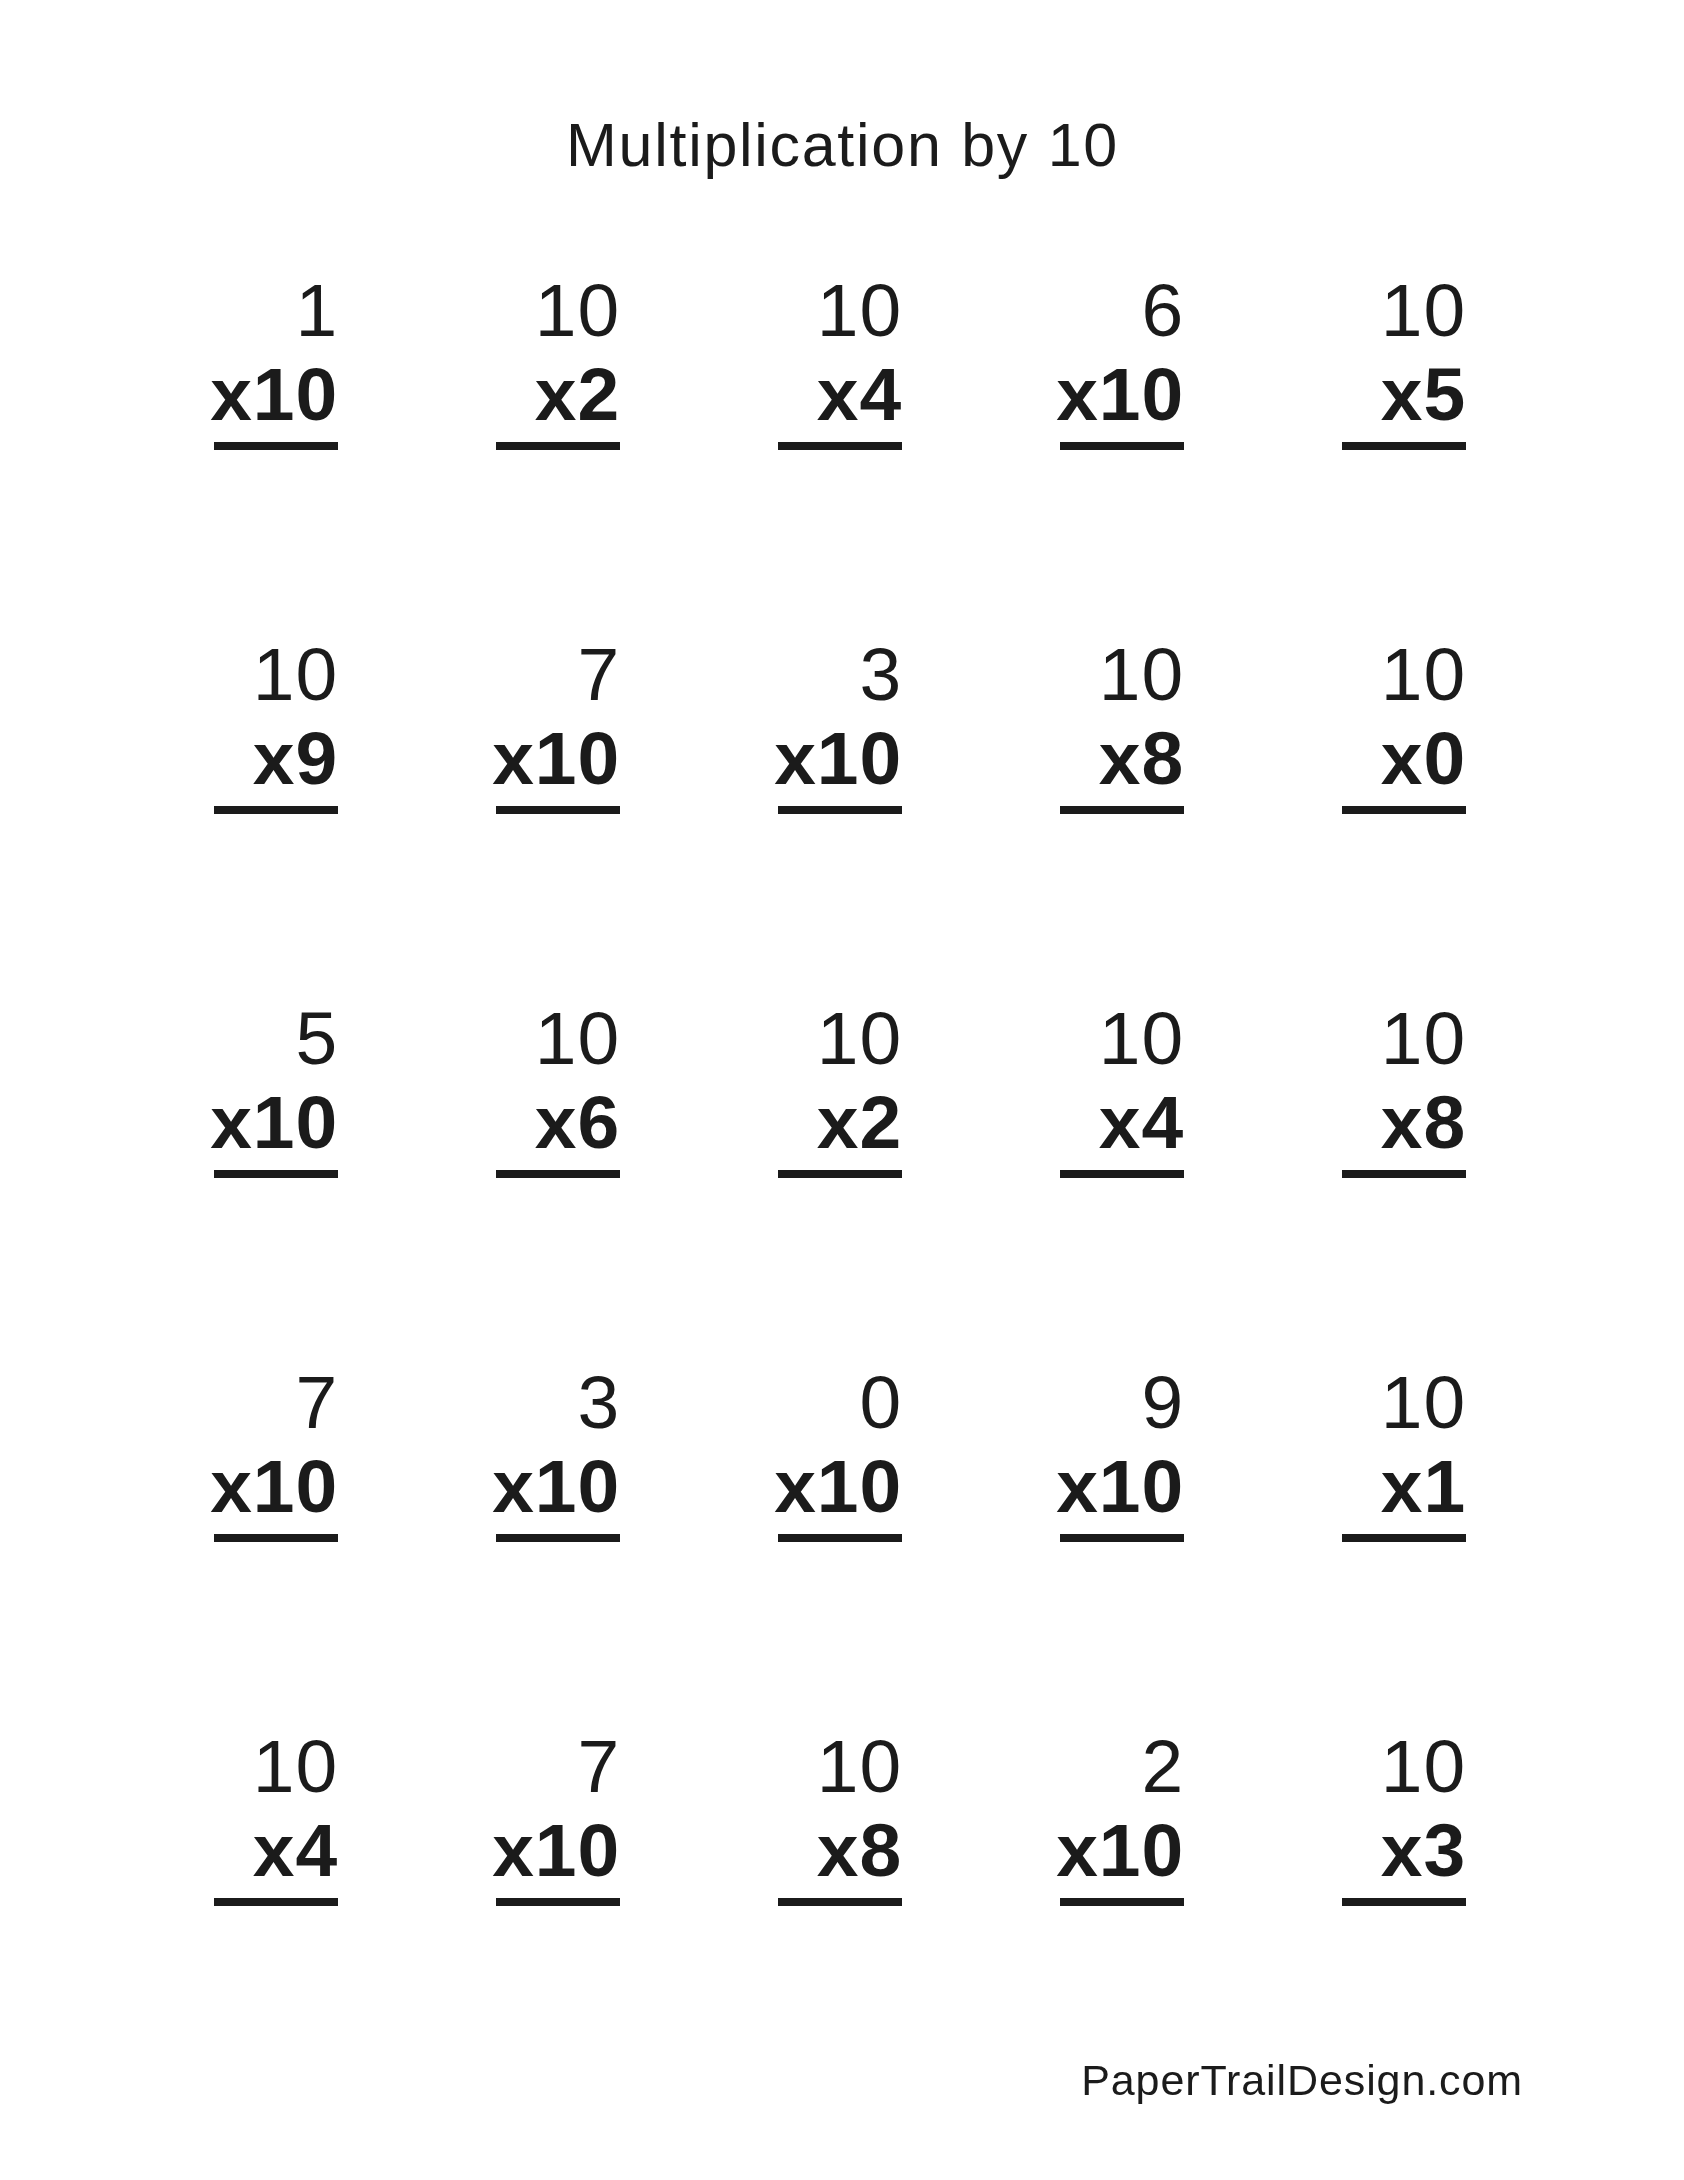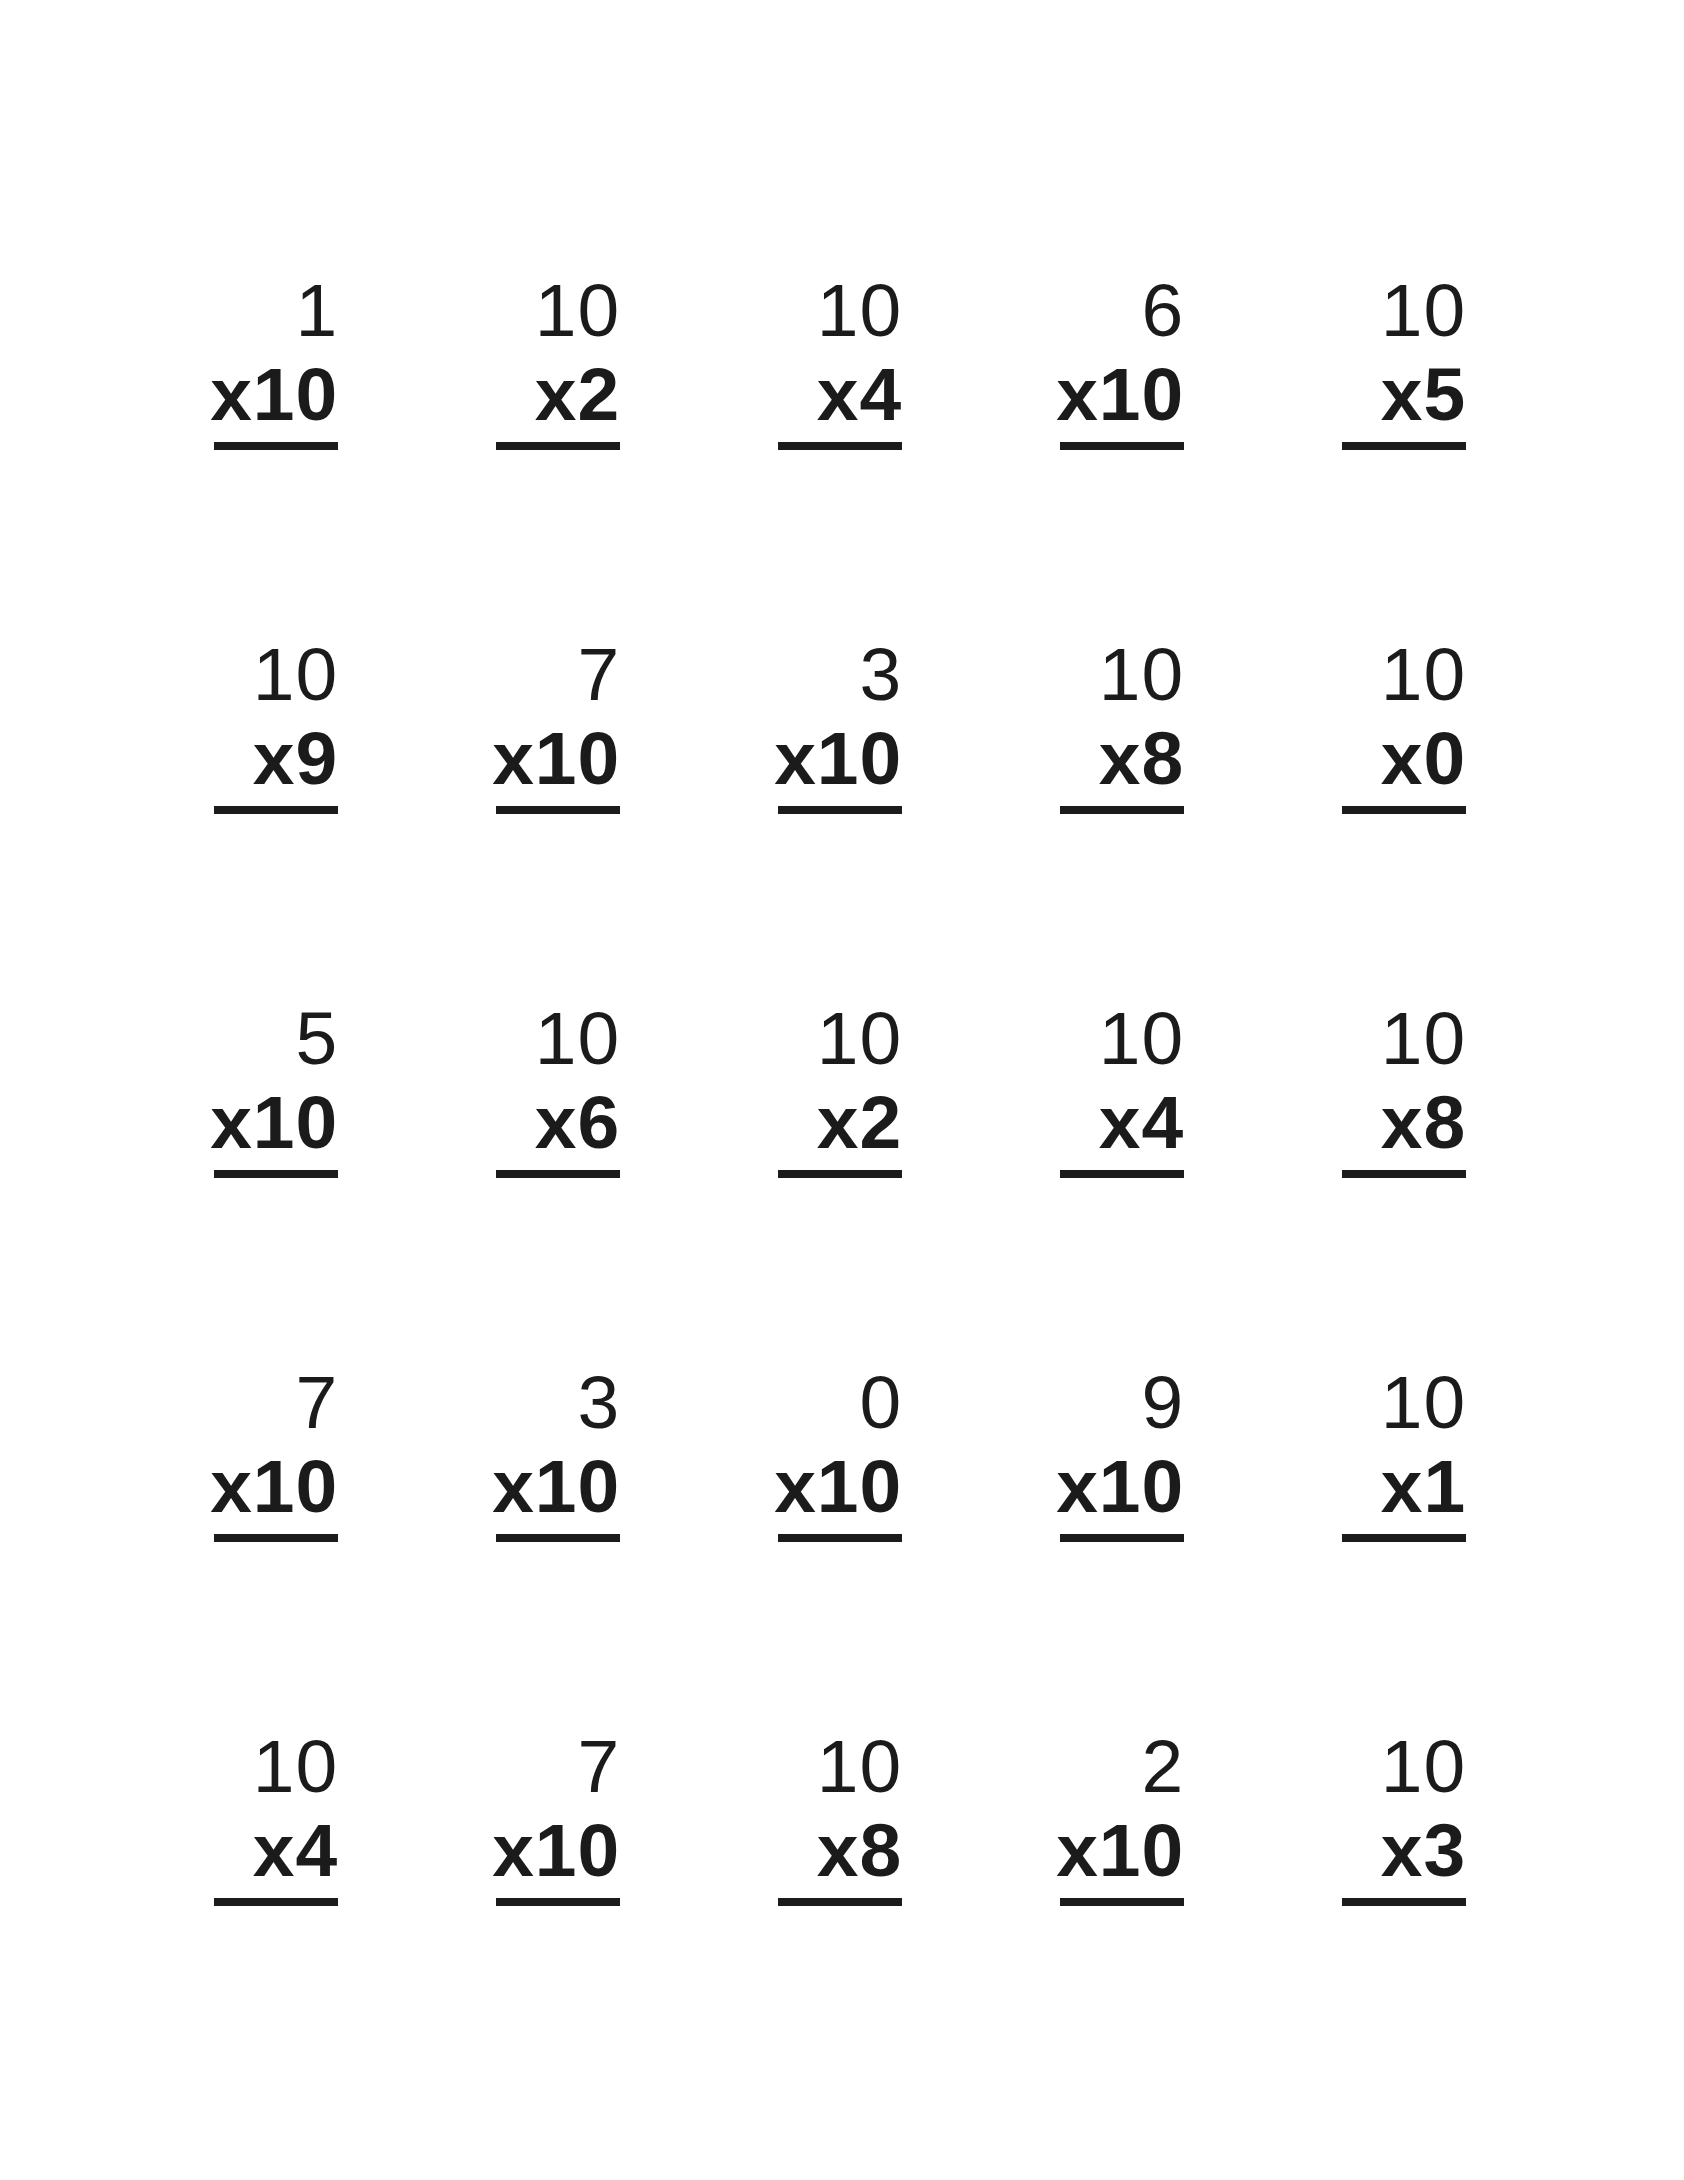--- a/index.html
+++ b/index.html
@@ -76,20 +76,21 @@
     letter-spacing: 0.9px;
     color: #1b1b1b;
     white-space: pre;
   }
 </style>
 </head>
 <body>
 
 <div class="page">
 
+  <div class="title">Multiplication by 10</div>
 
   <div class="problems">
 
     <div class="problem">
       <div class="operand-top">1</div>
       <div class="operand-bottom">x10</div>
       <div class="answer-line"></div>
     </div>
     <div class="problem">
       <div class="operand-top">10</div>
@@ -211,15 +212,16 @@
       <div class="answer-line"></div>
     </div>
     <div class="problem">
       <div class="operand-top">10</div>
       <div class="operand-bottom">x3</div>
       <div class="answer-line"></div>
     </div>
 
   </div>
 
+  <div class="footer">PaperTrailDesign.com</div>
 
 </div>
 
 
 </body></html>

